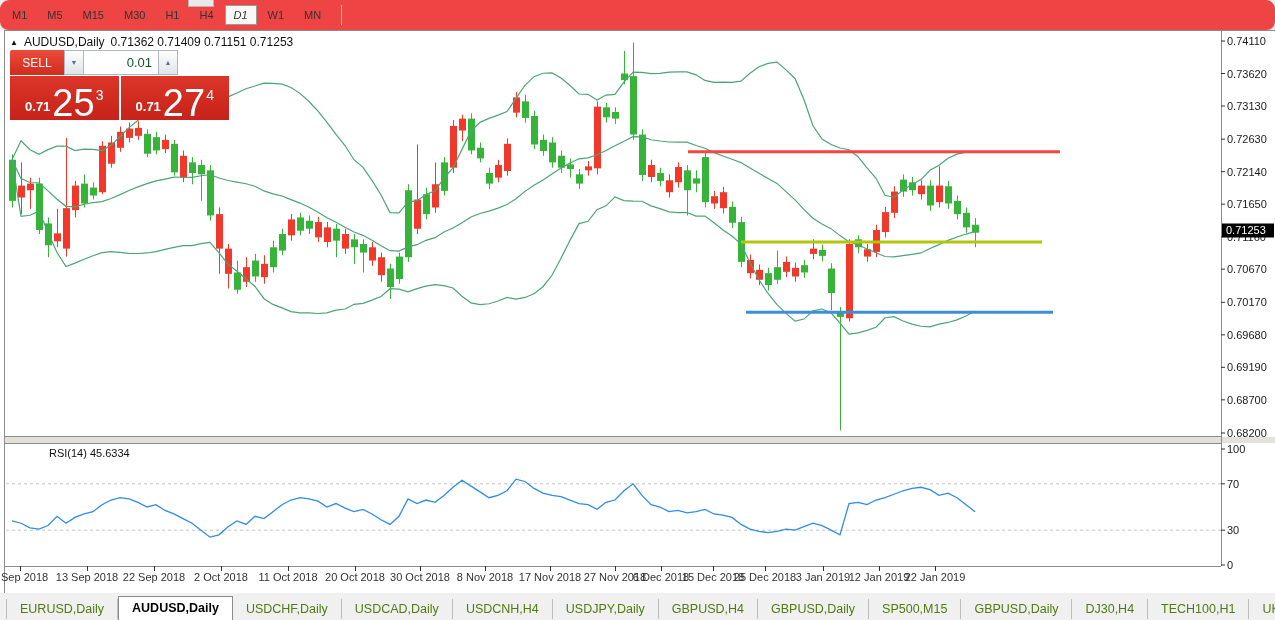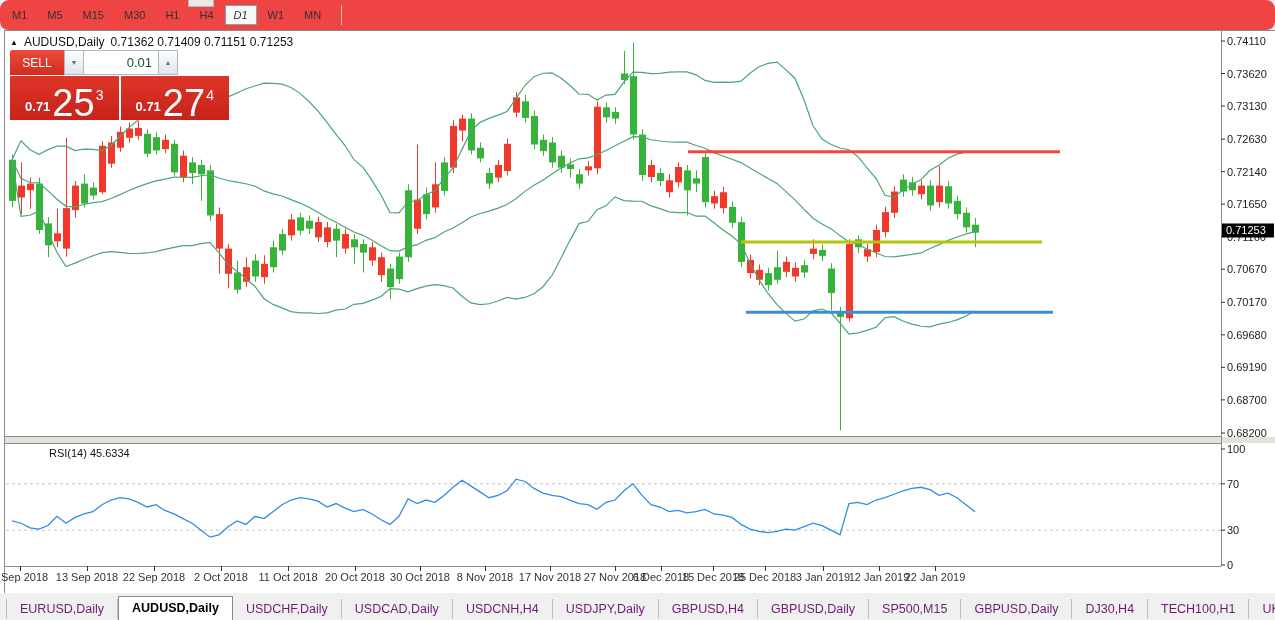--- a/index.html
+++ b/index.html
@@ -34,21 +34,21 @@
   .tp-row2{display:flex;margin-top:1px;height:44px;}
   .tp-price{flex:1;background:linear-gradient(#dd3528,#c7231a);color:#fff;display:flex;
     align-items:flex-end;justify-content:center;padding-bottom:3px;cursor:pointer;}
   .tp-price + .tp-price{margin-left:2px;}
   .tp-pfx{font-size:13px;font-weight:bold;margin:0 2px 3px 0;}
   .tp-big{font-size:38px;line-height:27px;}
   .tp-sup{font-size:14px;margin:0 0 14px 1px;}
   
   .tabbar{position:absolute;left:0;top:593px;width:1275px;height:27px;background:#f0f0f0;
     display:flex;align-items:flex-end;}
-  .tab{font-size:12.5px;color:#701a75;padding:3px 13px;border-right:1px solid #bdbdbd;
+  .tab{font-size:12.5px;color:#4d7c0f;padding:3px 13px;border-right:1px solid #bdbdbd;
     white-space:nowrap;cursor:pointer;margin-bottom:1px;}
   .tab:first-child{margin-left:6px;border-left:1px solid #bdbdbd;}
   .tab.active{background:#fff;border:1px solid #8c8c8c;border-bottom:none;font-weight:bold;
     color:#000;padding:4px 13px 5px;margin-bottom:0;}
 </style>
 </head>
 <body>
 
 <div class="tf-bar">
   <div id="tf-buttons" style="display:flex;align-items:center;margin-left:2px;">

